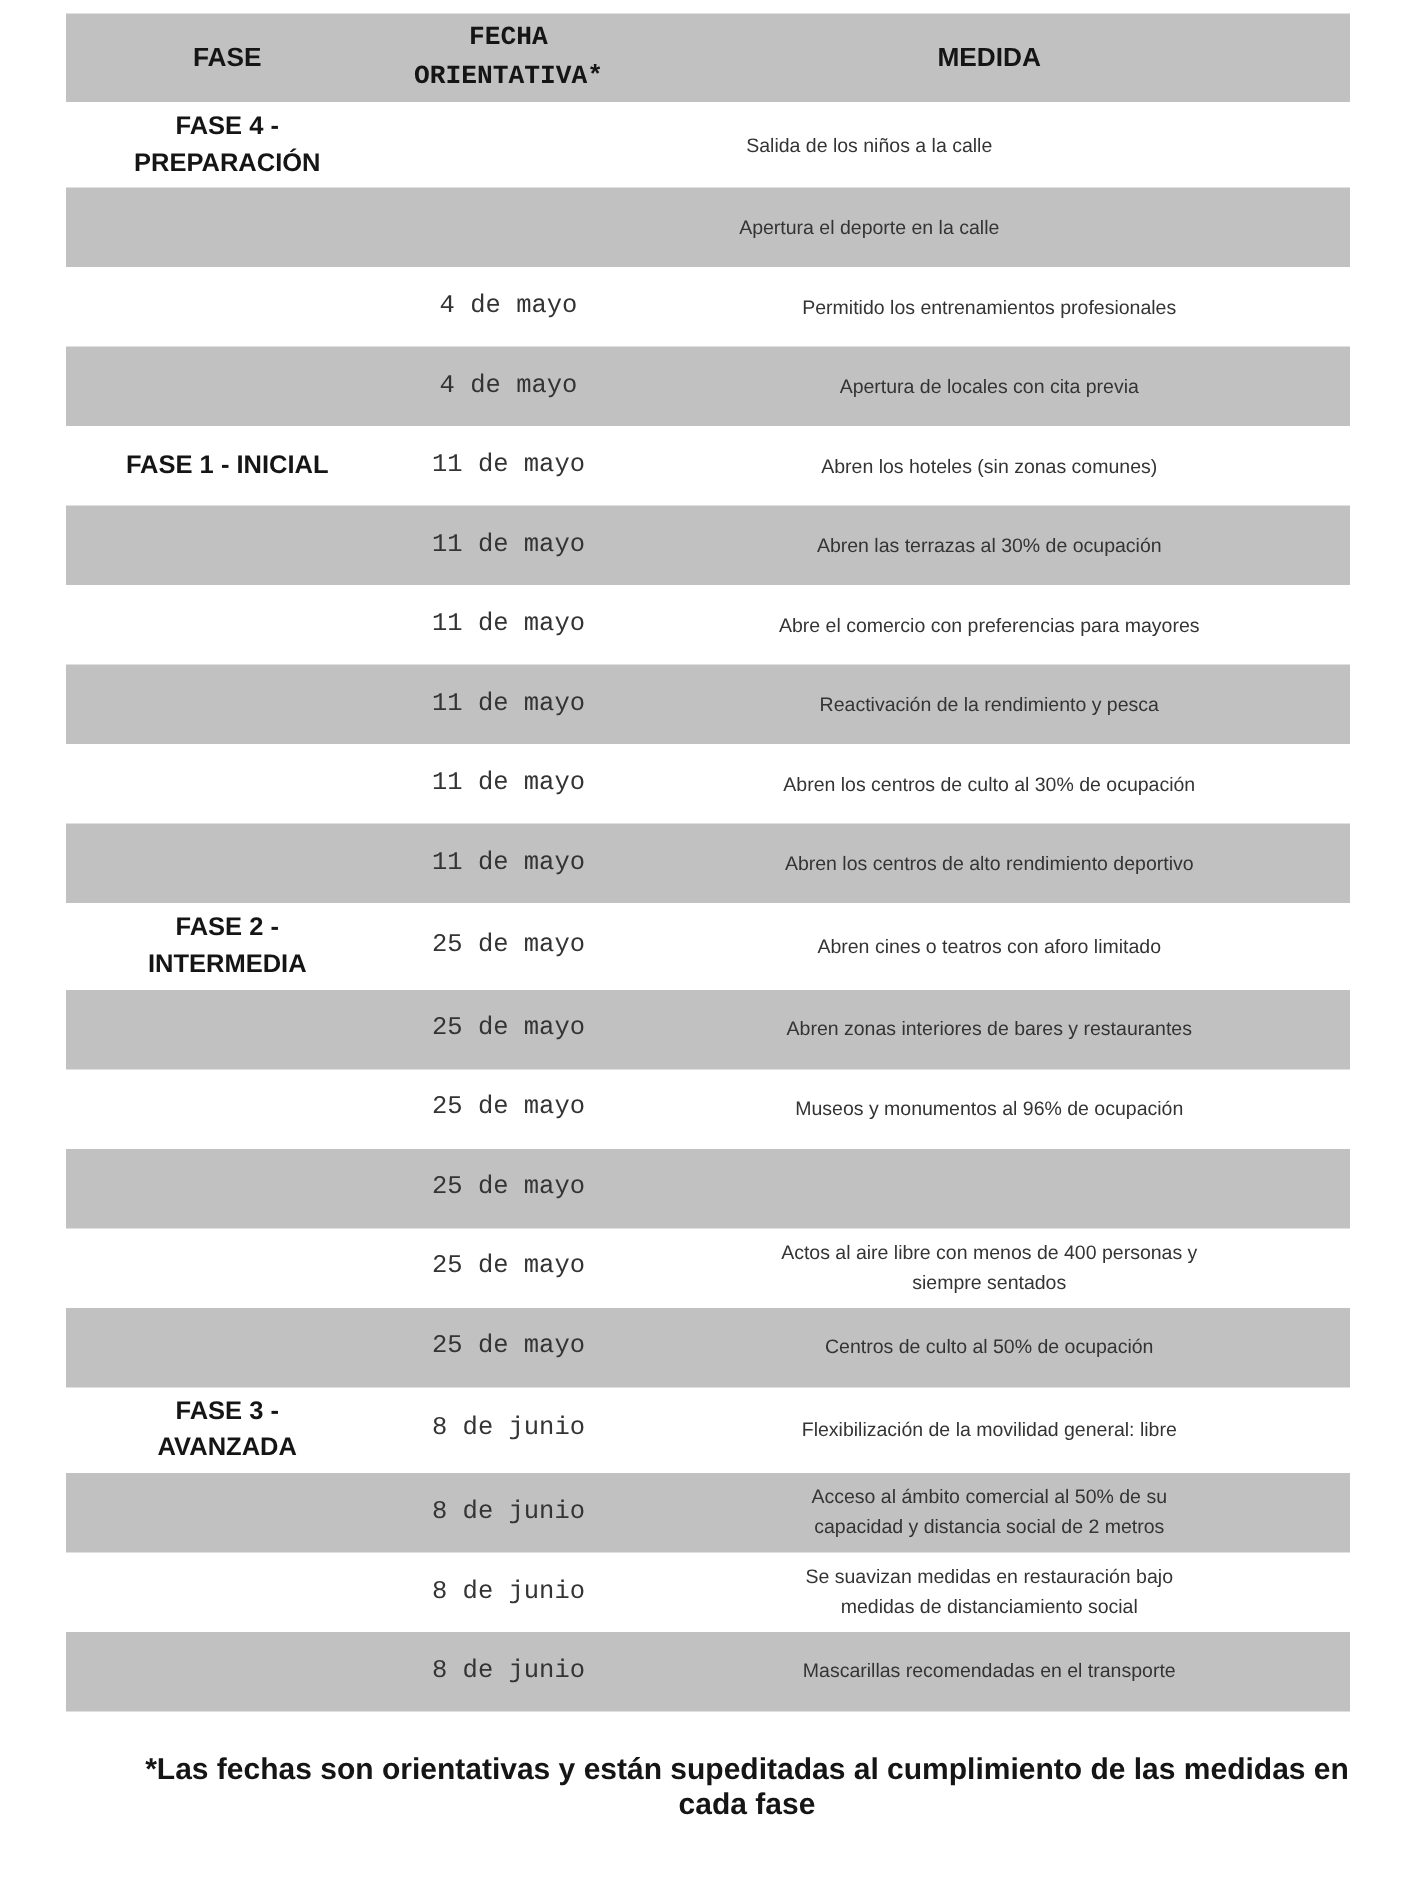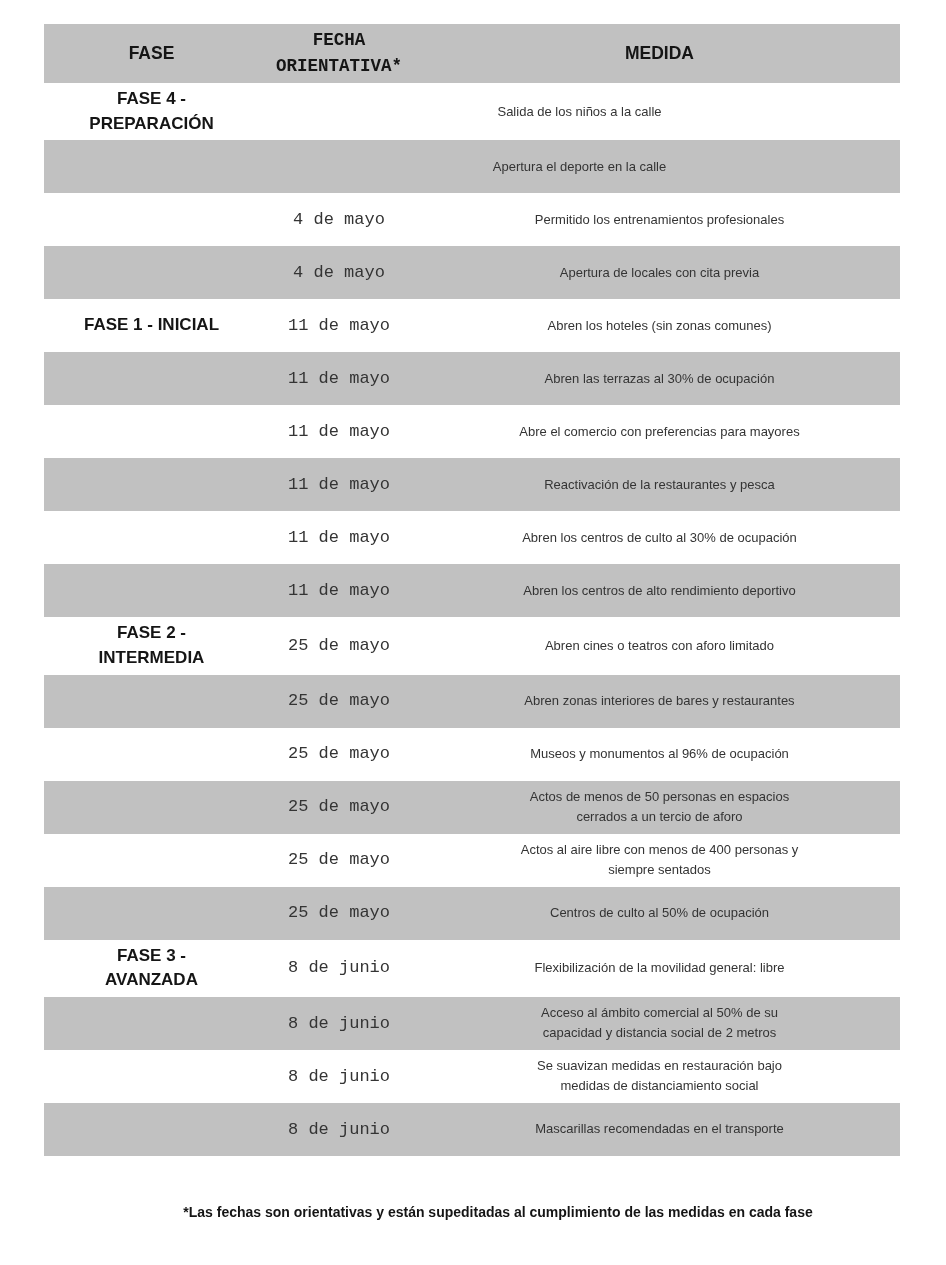--- a/index.html
+++ b/index.html
@@ -13,21 +13,21 @@
   body{
     width:946px;
     min-height:1265px;
     background:var(--bg);
     font-family:"Liberation Sans", sans-serif;
     color:var(--body-text);
   }
   .page{
     width:946px;
     min-height:1265px;
-    padding-top:24px;
+    padding-top:9px;
   }
   .tbl{
     margin-left:44px;
     width:856px;
   }
   .row{
     display:flex;
     align-items:center;
     min-height:53px;
   }
@@ -60,26 +60,26 @@
     font-size:13px;
     line-height:1.55;
   }
   .row.header .cell{
     font-weight:bold;
     color:var(--strong-text);
     font-size:17.5px;
     line-height:1.45;
   }
   .footnote{
-    margin:48px auto 0 auto;
+    margin:28px auto 0 auto;
     width:880px;
     padding-left:50px;
     text-align:center;
     font-weight:bold;
-    font-size:14px;
+    font-size:20px;
     color:var(--strong-text);
   }
 </style>
 </head>
 <body>
 
 <div class="page">
 
   <div class="tbl">
     <div class="row header shaded">
@@ -126,21 +126,21 @@
 
   <div class="row">
     <div class="cell fase"></div>
     <div class="cell fecha">11 de mayo</div>
     <div class="cell medida">Abre el comercio con preferencias para mayores</div>
   </div>
 
   <div class="row shaded">
     <div class="cell fase"></div>
     <div class="cell fecha">11 de mayo</div>
-    <div class="cell medida">Reactivación de la restaurantes y pesca</div>
+    <div class="cell medida">Reactivación de la rendimiento y pesca</div>
   </div>
 
   <div class="row">
     <div class="cell fase"></div>
     <div class="cell fecha">11 de mayo</div>
     <div class="cell medida">Abren los centros de culto al 30% de ocupación</div>
   </div>
 
   <div class="row shaded">
     <div class="cell fase"></div>
@@ -163,22 +163,20 @@
 
   <div class="row">
     <div class="cell fase"></div>
     <div class="cell fecha">25 de mayo</div>
     <div class="cell medida">Museos y monumentos al 96% de ocupación</div>
   </div>
 
   <div class="row shaded">
     <div class="cell fase"></div>
     <div class="cell fecha">25 de mayo</div>
-    <div class="cell medida">Actos de menos de 50 personas en espacios
-cerrados a un tercio de aforo</div>
   </div>
 
   <div class="row">
     <div class="cell fase"></div>
     <div class="cell fecha">25 de mayo</div>
     <div class="cell medida">Actos al aire libre con menos de 400 personas y
 siempre sentados</div>
   </div>
 
   <div class="row shaded">

